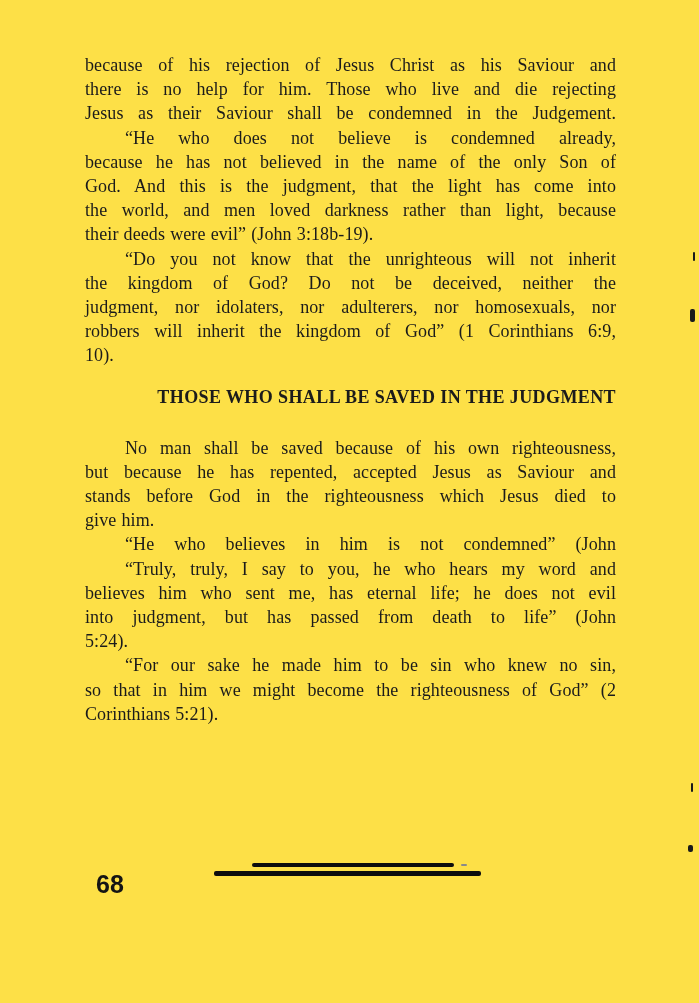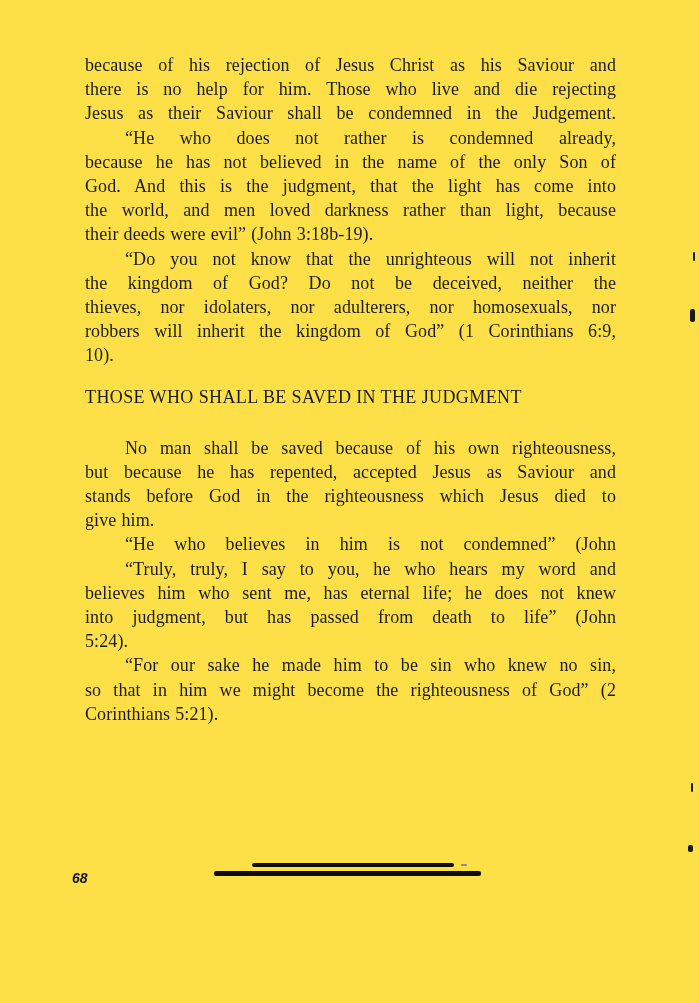--- a/index.html
+++ b/index.html
@@ -31,37 +31,36 @@
     word-spacing: 0.5px;
   }
   .line.last {
     text-align-last: left;
   }
   .line.indent {
     padding-left: 40px;
   }
   .heading {
     font-size: 18px;
-    font-weight: normal;
-    text-align: left;
+    font-weight: bold;
+    text-align: right;
     letter-spacing: 0.4px;
     line-height: 27px;
     margin-top: 16px;
     margin-bottom: 25px;
     white-space: nowrap;
   }
   .page-number {
     position: absolute;
-    left: 72px;
+    left: 96px;
     top: 870px;
     font-family: "Liberation Sans", "DejaVu Sans", sans-serif;
-    font-size: 14px;
+    font-size: 25px;
     font-weight: 600;
     color: #141414;
-    font-style: italic;
   }
   .rule {
     position: absolute;
     background: #0d0d0d;
     border-radius: 2px;
   }
   .rule-top    { left: 252px; top: 863px; width: 202px; height: 4px; }
   .rule-bottom { left: 214px; top: 871px; width: 267px; height: 5px; }
   .rule-tick   { left: 461px; top: 864px; width: 6px; height: 2px; background: #8a8a8a; }
   .artifact {
@@ -78,46 +77,46 @@
 <body>
 
 <div class="page">
   <div class="text-block" id="text-block">
       <div class="paragraph">
         <div class="line">because of his rejection of Jesus Christ as his Saviour and</div>
         <div class="line">there is no help for him. Those who live and die rejecting</div>
         <div class="line">Jesus as their Saviour shall be condemned in the Judgement.</div>
       </div>
       <div class="paragraph">
-        <div class="line indent">“He who does not rather is condemned already,</div>
+        <div class="line indent">“He who does not believe is condemned already,</div>
         <div class="line">because he has not believed in the name of the only Son of</div>
         <div class="line">God. And this is the judgment, that the light has come into</div>
         <div class="line">the world, and men loved darkness rather than light, because</div>
         <div class="line last">their deeds were evil” (John 3:18b-19).</div>
       </div>
       <div class="paragraph">
         <div class="line indent">“Do you not know that the unrighteous will not inherit</div>
         <div class="line">the kingdom of God? Do not be deceived, neither the</div>
-        <div class="line">thieves, nor idolaters, nor adulterers, nor homosexuals, nor</div>
+        <div class="line">judgment, nor idolaters, nor adulterers, nor homosexuals, nor</div>
         <div class="line">robbers will inherit the kingdom of God” (1 Corinthians 6:9,</div>
         <div class="line last">10).</div>
       </div>
       <div class="heading">THOSE WHO SHALL BE SAVED IN THE JUDGMENT</div>
       <div class="paragraph">
         <div class="line indent">No man shall be saved because of his own righteousness,</div>
         <div class="line">but because he has repented, accepted Jesus as Saviour and</div>
         <div class="line">stands before God in the righteousness which Jesus died to</div>
         <div class="line last">give him.</div>
       </div>
       <div class="paragraph">
         <div class="line indent">“He who believes in him is not condemned” (John</div>
       </div>
       <div class="paragraph">
         <div class="line indent">“Truly, truly, I say to you, he who hears my word and</div>
-        <div class="line">believes him who sent me, has eternal life; he does not knew</div>
+        <div class="line">believes him who sent me, has eternal life; he does not evil</div>
         <div class="line">into judgment, but has passed from death to life” (John</div>
         <div class="line last">5:24).</div>
       </div>
       <div class="paragraph">
         <div class="line indent">“For our sake he made him to be sin who knew no sin,</div>
         <div class="line">so that in him we might become the righteousness of God” (2</div>
         <div class="line last">Corinthians 5:21).</div>
       </div>
     </div>
 

